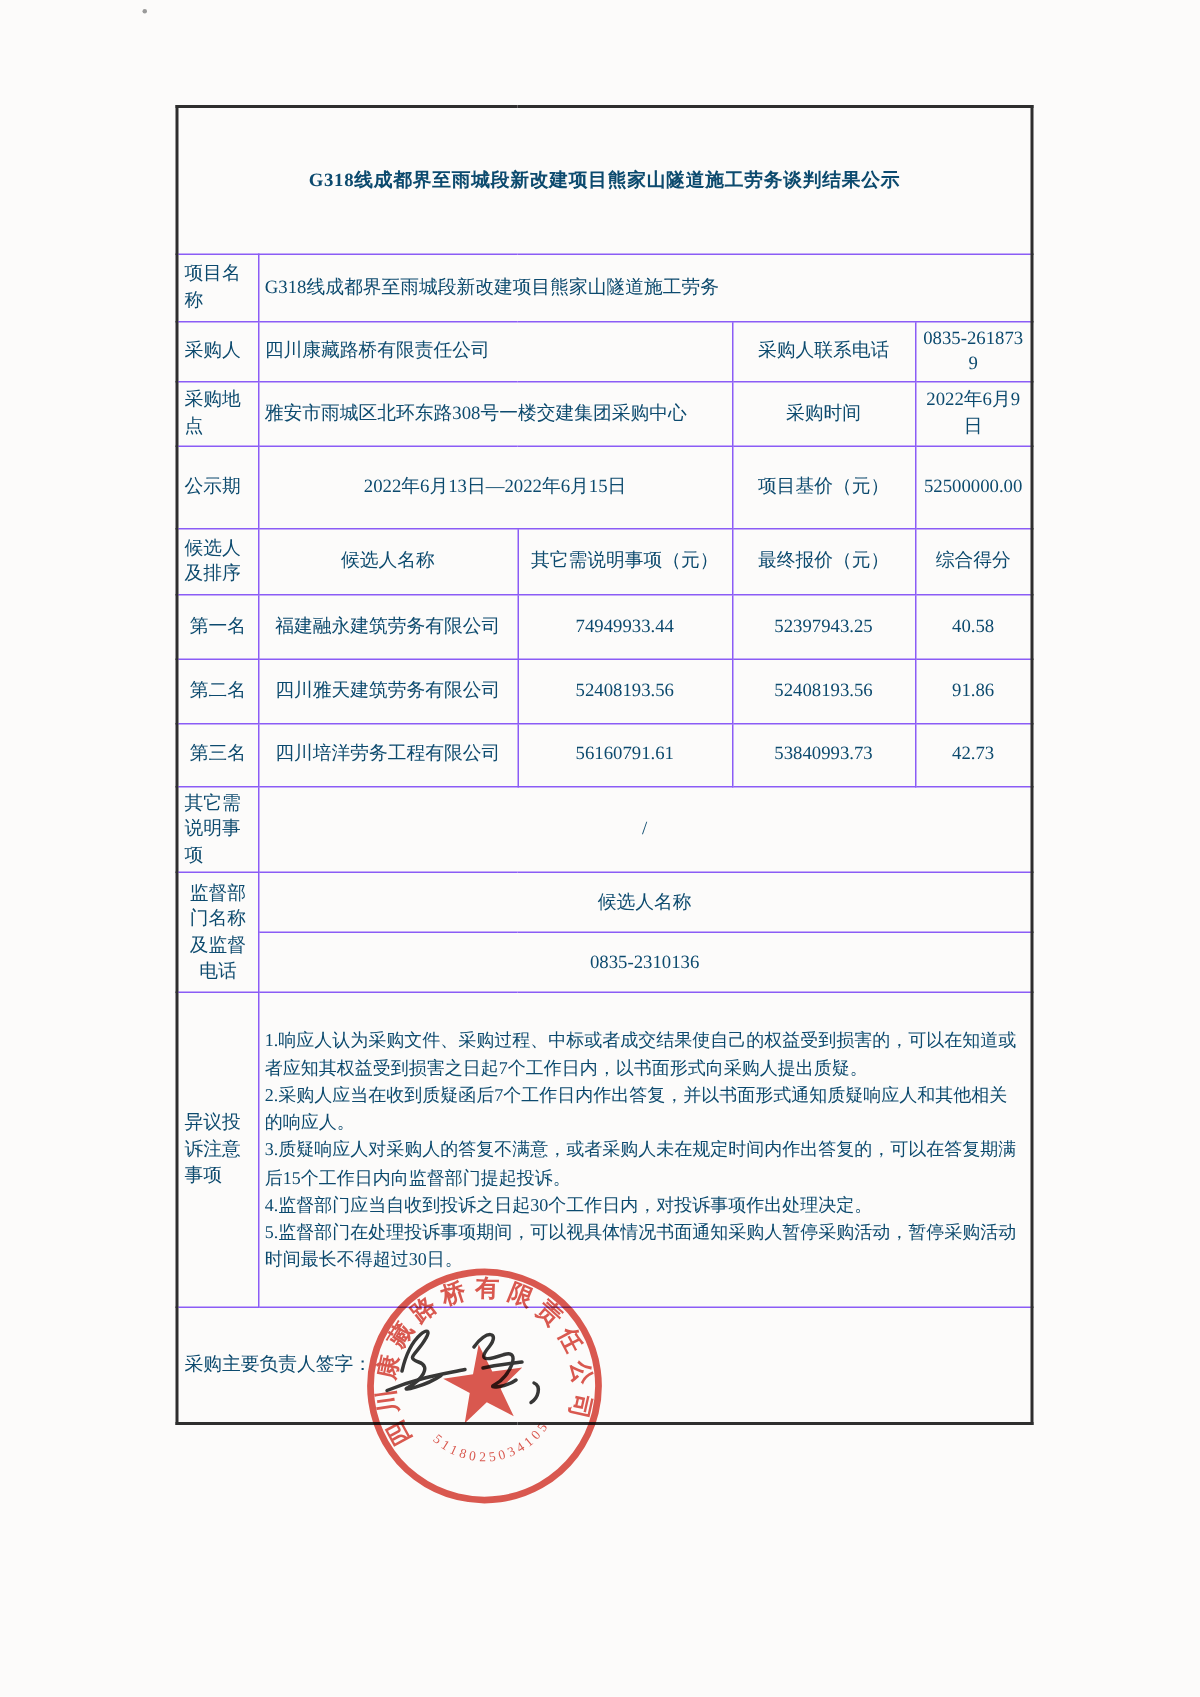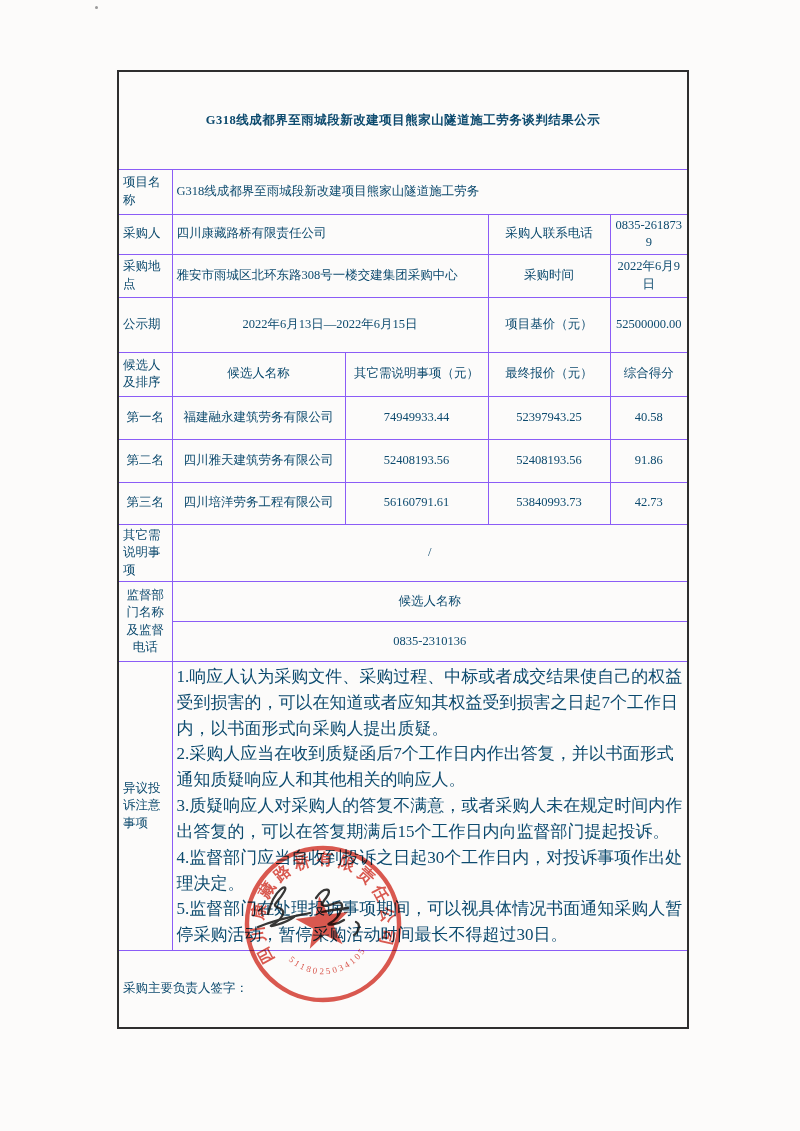--- a/index.html
+++ b/index.html
@@ -27,21 +27,21 @@
   table.doc{border:2px solid #2e2e2e;}
   td.title-cell{
     text-align:center;font-size:16px;font-weight:bold;
     letter-spacing:.5px;color:#1f1f1f;
   }
   td.lbl{padding-left:3px;margin-top:24px;}
   td.lbl-c{text-align:center;}
   td.val{padding-left:6px;}
   td.c{text-align:center;}
   td.obj-cell{vertical-align:middle;padding:10px 8px 10px 6px;}
-  .obj-line{font-size:17px;line-height:1.52;}
+  .obj-line{font-size:12px;line-height:1.52;}
   td.sign-cell{position:relative;padding-left:8px;font-size:13px;}
   .stamp-wrap{position:absolute;left:227px;top:828px;width:192px;height:192px;
     mix-blend-mode:multiply;opacity:.9;pointer-events:none;}
   .sig-wrap{position:absolute;left:252px;top:872px;width:140px;height:72px;pointer-events:none;}
 </style>
 </head>
 <body>
 
 <div class="page-artifact"></div>
 

